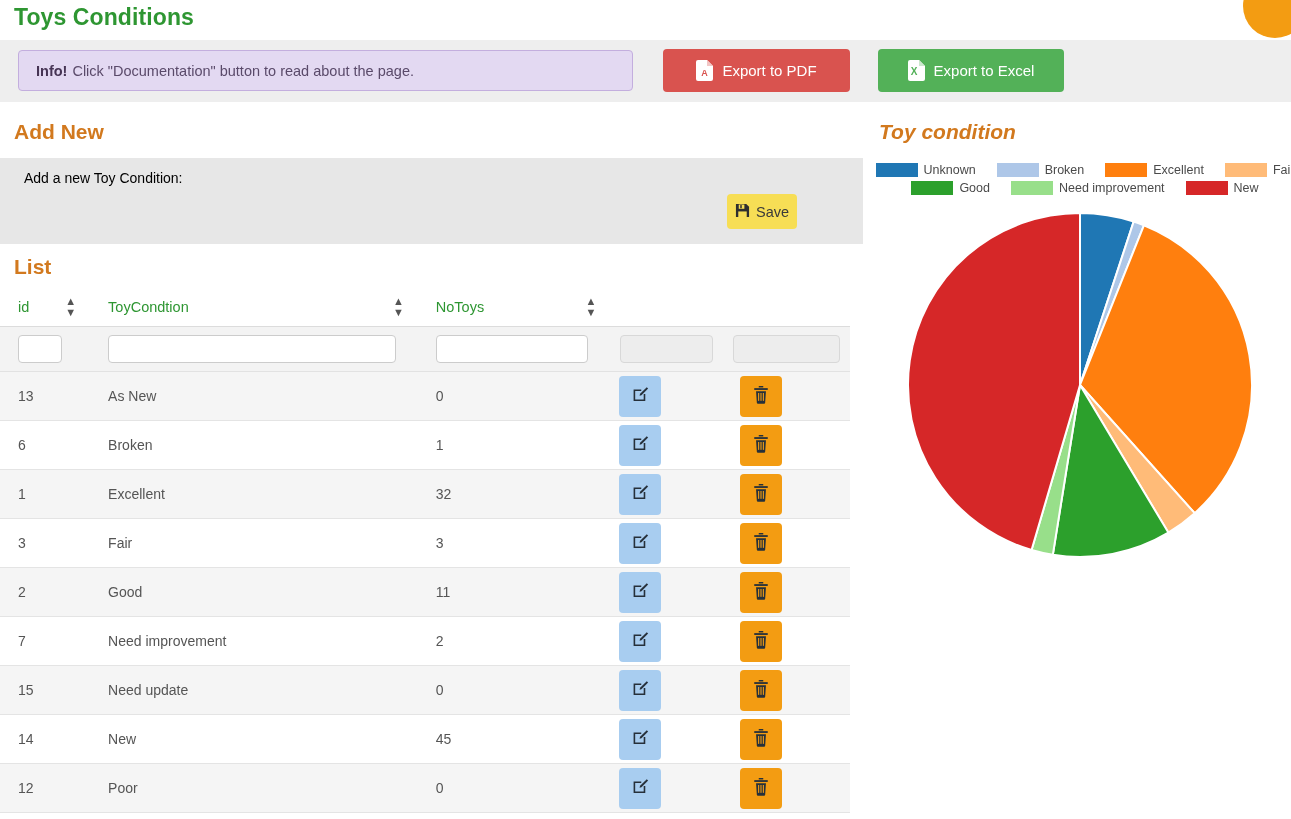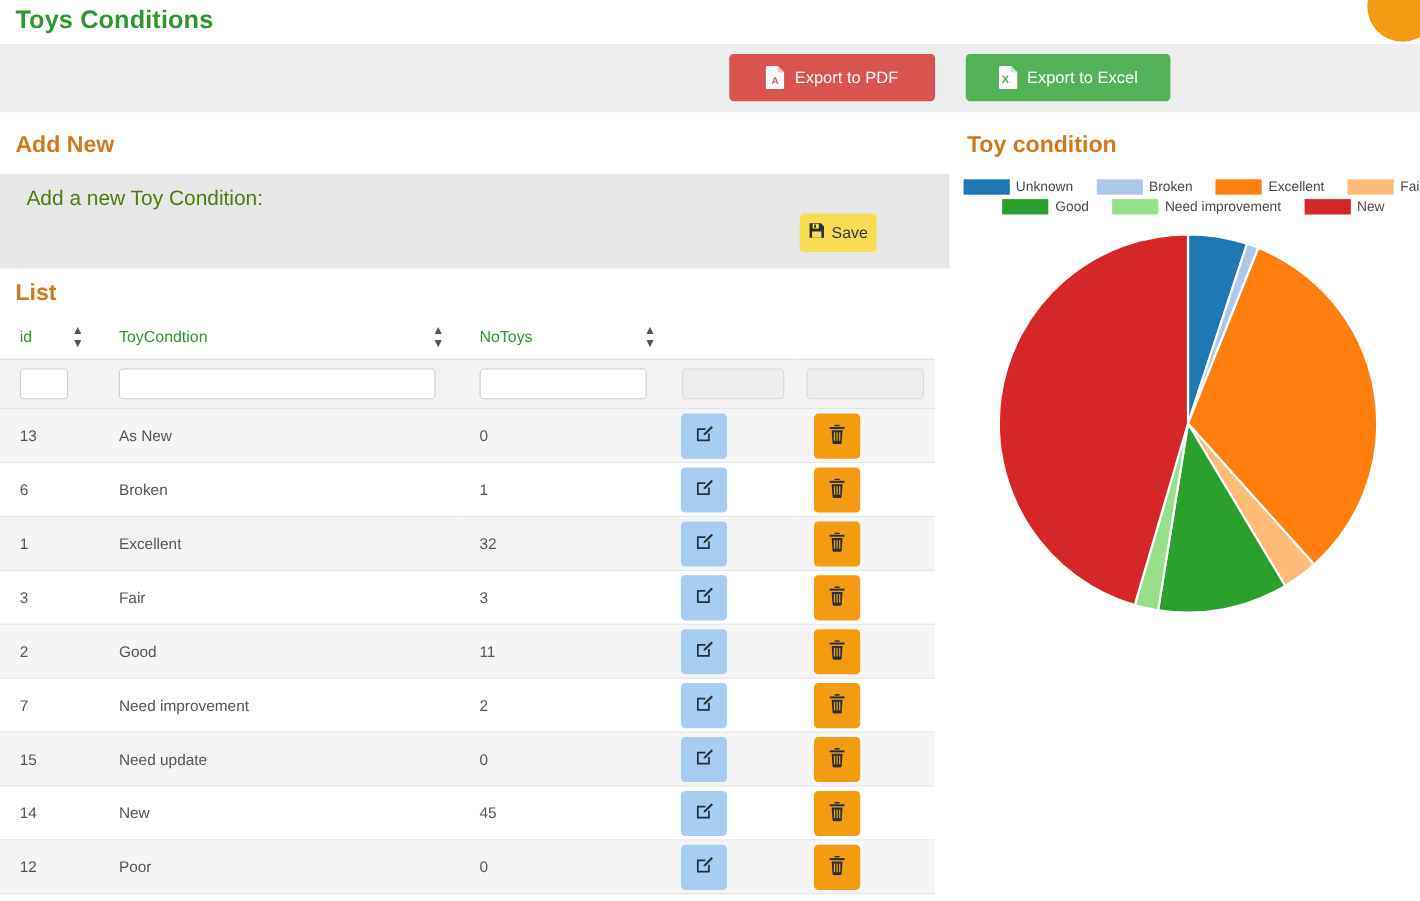--- a/index.html
+++ b/index.html
@@ -59,21 +59,21 @@
   }
   #add-new-head { left: 14px; top: 120px; }
   #list-head    { left: 14px; top: 255px; }
 
   .add-panel {
     position: absolute; left: 0; top: 158px;
     width: 863px; height: 86px; background: #e7e7e7;
   }
   .add-label {
     position: absolute; left: 24px; top: 170px;
-    font-size: 19px; color: #4d7c0f;
+    font-size: 14px; color: #000000;
   }
   .add-input {
     position: absolute; left: 24px; top: 194px;
     width: 676px; height: 34px;
     background: #fbfbfb; border: 1px solid #d5d5d5; border-radius: 4px;
     padding: 0 10px; font-size: 14px; color: #555;
     font-family: "Liberation Sans", sans-serif;
   }
   .add-input::placeholder { color: #999; }
   .save-btn {
@@ -129,41 +129,45 @@
 
   .act-btn {
     width: 42px; height: 41px; border: none; border-radius: 4px;
     display: flex; align-items: center; justify-content: center;
     cursor: pointer;
   }
   .act-edit { background: #a8cdf0; margin-left: 8px; }
   .act-del  { background: #f39c12; margin-left: 16px; }
 
   
-  #chart-title { position: absolute; left: 879px; top: 120px; font-size: 21px; font-weight: bold; color: #d2791e; }
+  #chart-title { position: absolute; left: 879px; top: 120px; font-size: 21px; font-weight: bold; color: #d2791e; font-style: italic; }
   .legend {
     position: absolute; left: 879px; top: 163px; width: 412px;
   }
   .legend-row { display: flex; justify-content: center; align-items: center; gap: 21px; margin-bottom: 4px; }
   .legend-item { display: flex; align-items: center; gap: 6px; }
   .swatch { width: 42px; height: 14px; display: inline-block; }
   .legend-label { font-size: 12.5px; color: #4a4a4a; }
   #pie-svg { position: absolute; left: 900px; top: 205px; }
 </style>
 </head>
 <body>
 
 <div class="page">
 
   <div class="corner-badge"></div>
 
   <div class="page-title">Toys Conditions</div>
 
   <div class="toolbar-band"></div>
 
+  <div class="info-alert">
+    <b>Info!</b>
+    <span>Click "Documentation" button to read about the page.</span>
+  </div>
 
   <button class="btn" id="btn-pdf">
     <span class="ico">
       <svg width="17" height="21" viewBox="0 0 17 21">
           <path d="M2 0h9l6 6v13a2 2 0 0 1-2 2H2a2 2 0 0 1-2-2V2a2 2 0 0 1 2-2z" fill="#fff"></path>
           <path d="M11 0l6 6h-6z" fill="#f2c6c5"></path>
           <text x="8.5" y="16" font-size="9" font-family="Liberation Sans, sans-serif" font-weight="bold" fill="#d9534f" text-anchor="middle">A</text>
         </svg>
     </span>
     <span>Export to PDF</span>

